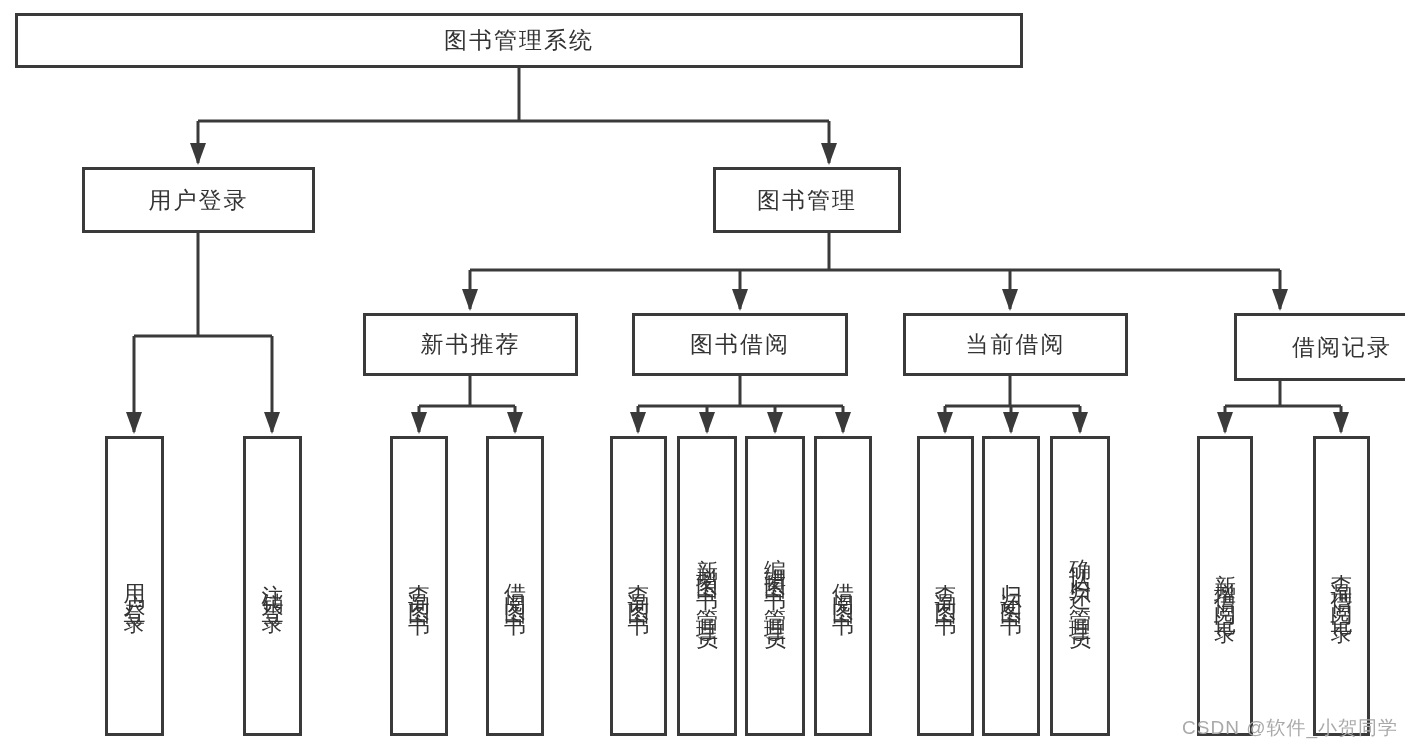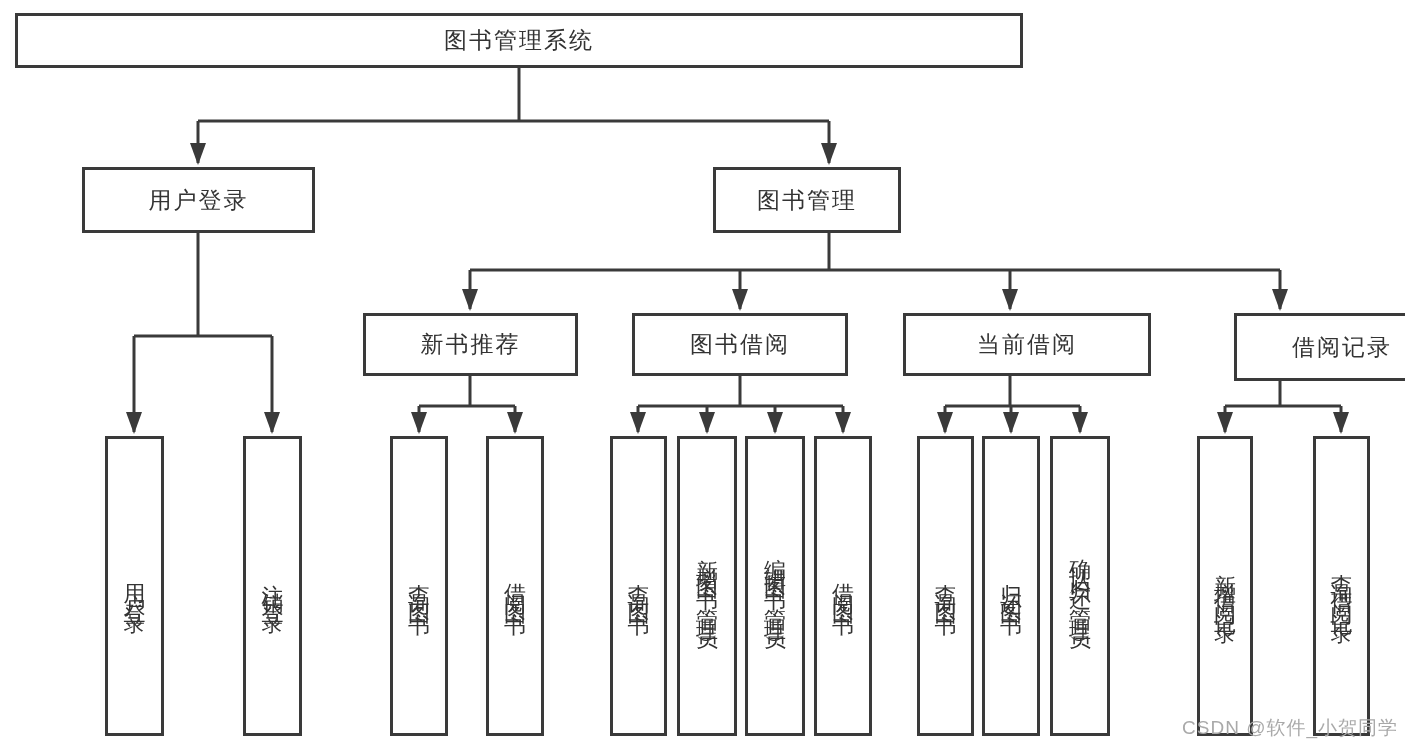--- a/index.html
+++ b/index.html
@@ -72,21 +72,21 @@
     <path class="cl arr" d="M1341,406 V432"></path>
   </svg>
 
   <div class="node" style="left:15px;top:13px;width:1008px;height:55px">图书管理系统</div>
 
   <div class="node" style="left:82px;top:167px;width:233px;height:66px">用户登录</div>
   <div class="node" style="left:713px;top:167px;width:188px;height:66px">图书管理</div>
 
   <div class="node" style="left:632px;top:313px;width:216px;height:63px">图书借阅</div>
   <div class="node" style="left:363px;top:313px;width:215px;height:63px">新书推荐</div>
-  <div class="node" style="left:903px;top:313px;width:248px;height:63px">当前借阅</div>
+  <div class="node" style="left:903px;top:313px;width:225px;height:63px">当前借阅</div>
   <div class="node" style="left:1234px;top:313px;width:216px;height:68px">借阅记录</div>
 
   <div class="node leaf" style="left:105px;top:436px;width:59px;height:300px">用户登录</div>
   <div class="node leaf" style="left:243px;top:436px;width:59px;height:300px">注销登录</div>
 
   <div class="node leaf" style="left:390px;top:436px;width:58px;height:300px">查询图书</div>
   <div class="node leaf" style="left:486px;top:436px;width:58px;height:300px">借阅图书</div>
 
   <div class="node leaf" style="left:610px;top:436px;width:57px;height:300px">查询图书</div>
   <div class="node leaf" style="left:677px;top:436px;width:60px;height:300px">新增图书（管理员）</div>

